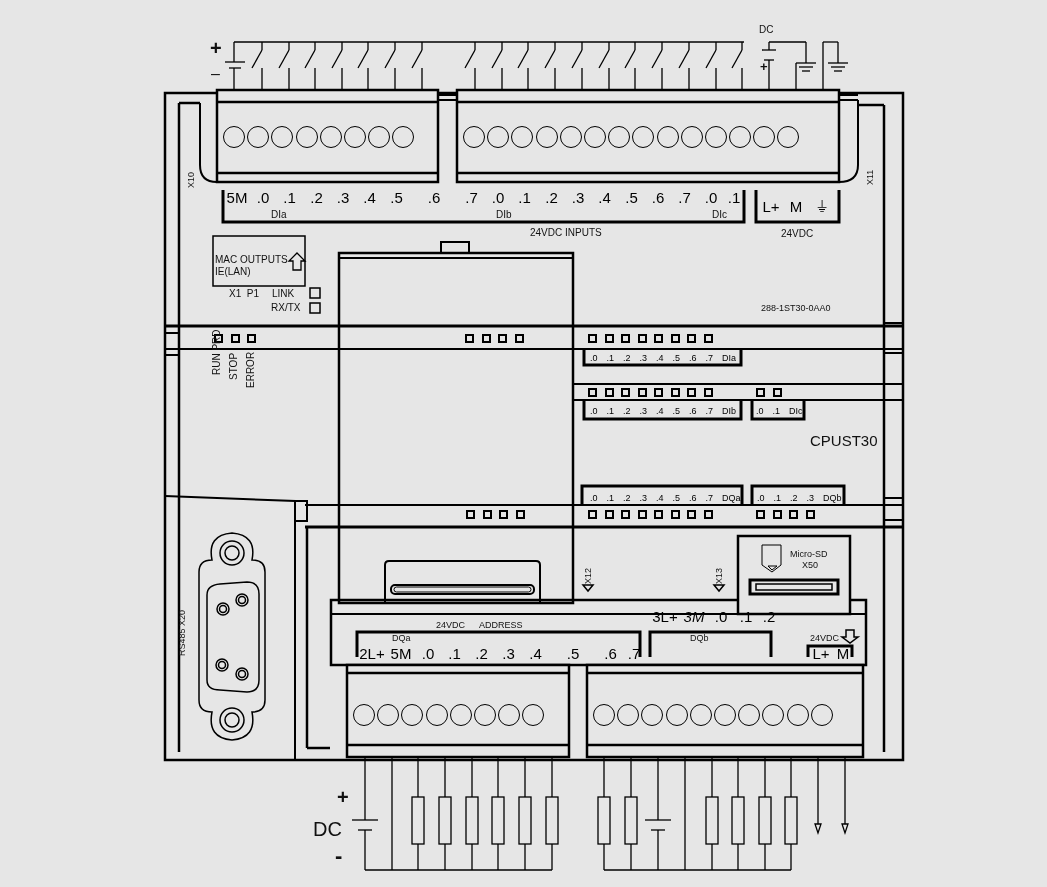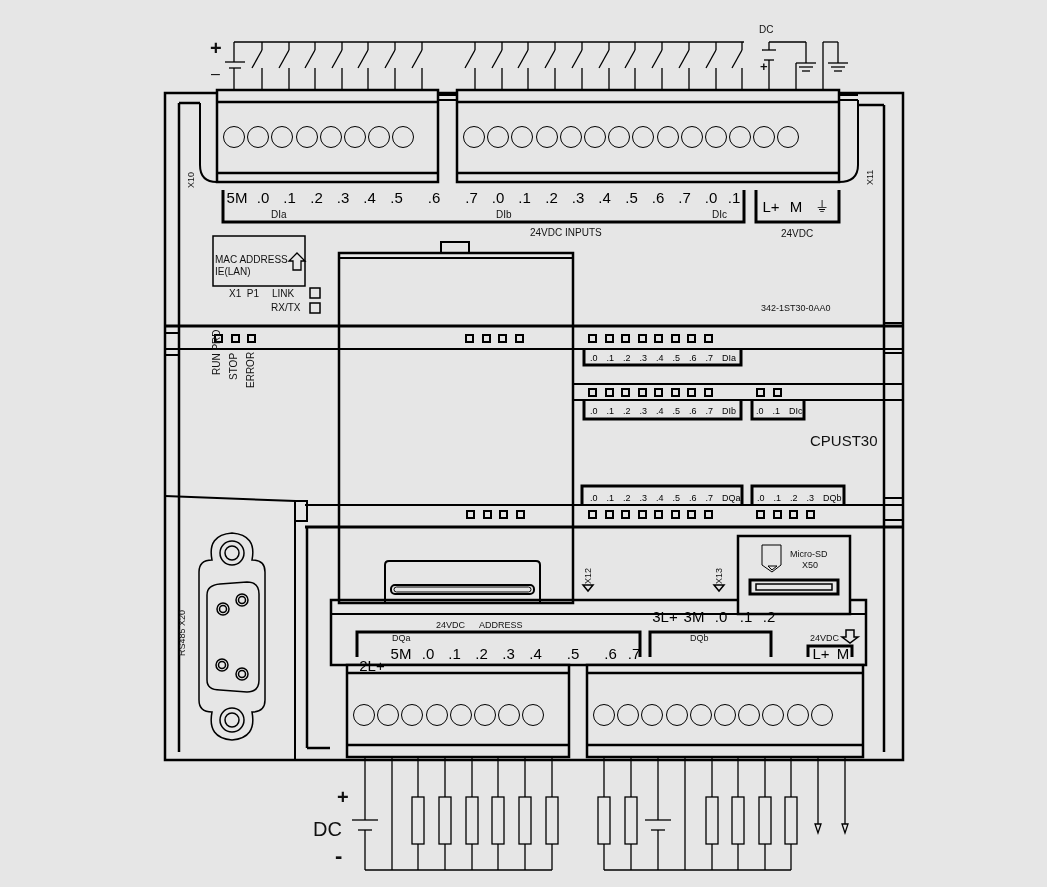--- a/index.html
+++ b/index.html
@@ -338,26 +338,26 @@
 <span class="lbl sm" style="left:496px;top:210px;">DIb</span>
 <span class="lbl sm" style="left:712px;top:210px;">DIc</span>
 <span class="lbl sm" style="left:530px;top:228px;">24VDC INPUTS</span>
 <div class="pinlbls" style="left:760px;top:198px;" id="pw-pins">
     <span style="width: 22px;">L+</span>
     <span style="width: 28px;">M</span>
     <span style="width: 24px;">⏚</span>
   </div>
 <span class="lbl sm" style="left:781px;top:229px;">24VDC</span>
 
-<span class="lbl sm" style="left:215px;top:255px;">MAC ADDRESS</span>
+<span class="lbl sm" style="left:215px;top:255px;">MAC OUTPUTS</span>
 <span class="lbl sm" style="left:215px;top:267px;">IE(LAN)</span>
 <span class="lbl sm" style="left:229px;top:289px;white-space:pre;">X1  P1</span>
 <span class="lbl sm" style="left:272px;top:289px;">LINK</span>
 <span class="lbl sm" style="left:271px;top:303px;">RX/TX</span>
-<span class="lbl xs" style="left:761px;top:304px;">342-1ST30-0AA0</span>
+<span class="lbl xs" style="left:761px;top:304px;">288-1ST30-0AA0</span>
 
 <div class="ledrow" style="left:214px;top:334px;">
   <div class="led"></div>
   <div class="led"></div>
   <div class="led"></div>
 </div>
 <span class="lbl sm rot" style="left:212px;top:375px;">RUN PRD</span>
 <span class="lbl sm rot" style="left:229px;top:380px;">STOP</span>
 <span class="lbl sm rot" style="left:246px;top:388px;">ERROR</span>
 
@@ -469,34 +469,34 @@
 <span class="lbl xs" style="left:790px;top:550px;">Micro-SD</span>
 <span class="lbl xs" style="left:802px;top:561px;">X50</span>
 
 <span class="lbl xs" style="left:436px;top:621px;">24VDC</span>
 <span class="lbl xs" style="left:479px;top:621px;">ADDRESS</span>
 <span class="lbl xs" style="left:392px;top:634px;">DQa</span>
 <span class="lbl xs" style="left:690px;top:634px;">DQb</span>
 <span class="lbl xs" style="left:810px;top:634px;">24VDC</span>
 
 <div class="pinlbls" style="left:357px;top:645px;" id="dqa-pins">
-    <span style="width: 30px; margin-top: 12px;">2L+</span>
+    <span style="width: 30px;">2L+</span>
     <span style="width: 28px;">5M</span>
     <span style="width: 26px;">.0</span>
     <span style="width: 27px;">.1</span>
     <span style="width: 27px;">.2</span>
     <span style="width: 27px;">.3</span>
     <span style="width: 27px;">.4</span>
     <span style="width: 48px;">.5</span>
     <span style="width: 27px;">.6</span>
     <span style="width: 20px;">.7</span>
   </div>
 <div class="pinlbls" style="left:650px;top:608px;" id="dqb-pins">
     <span style="width: 30px;">3L+</span>
-    <span style="width: 28px;">3M</span>
+    <span style="width: 28px; font-style: italic;">3M</span>
     <span style="width: 26px;">.0</span>
     <span style="width: 24px;">.1</span>
     <span style="width: 22px;">.2</span>
   </div>
 <div class="pinlbls" style="left:810px;top:645px;" id="pwo-pins">
     <span style="width: 22px;">L+</span>
     <span style="width: 22px;">M</span>
   </div>
 
 <div class="termrow" style="left:353px;top:704px;" id="bt-left">

